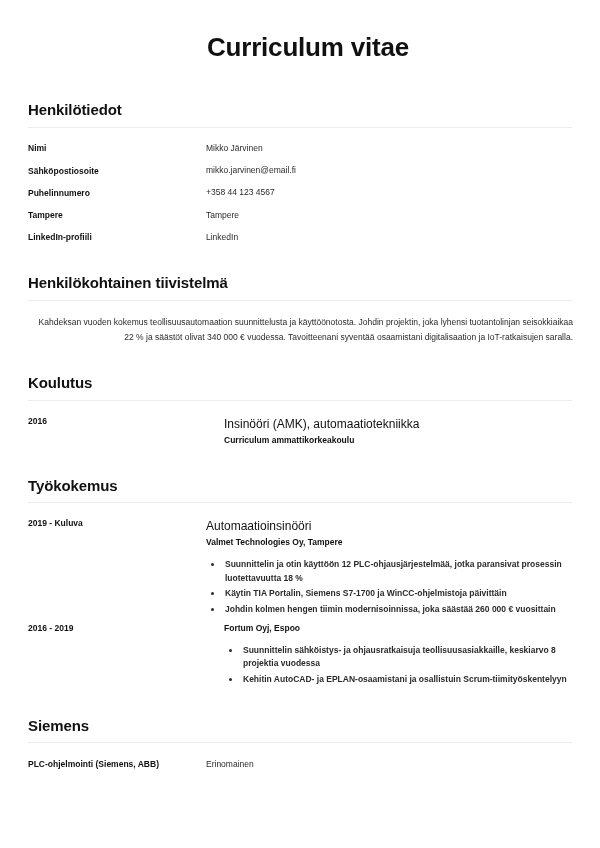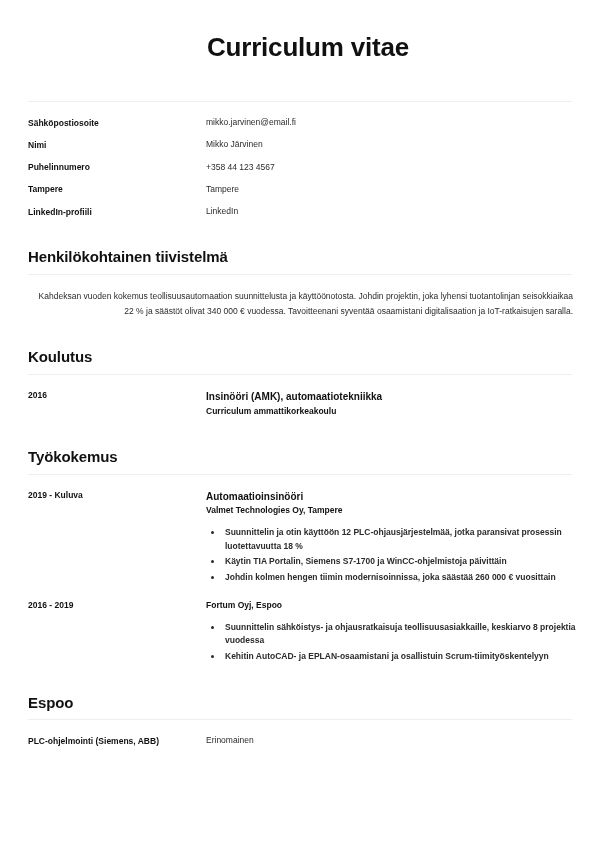--- a/index.html
+++ b/index.html
@@ -52,20 +52,21 @@
     margin: 0 0 14px 0;
   }
   
   .row {
     display: flex;
     align-items: flex-start;
     margin-bottom: 9px;
   }
   .row:last-child {
     margin-bottom: 0;
+    align-items: flex-end;
   }
   .col-label {
     width: 178px;
     flex: 0 0 178px;
     font-size: 8.5px;
     font-weight: bold;
     color: #111111;
     line-height: 1.5;
     padding-top: 0.5px;
   }
@@ -81,40 +82,41 @@
     line-height: 1.72;
     color: #2b2b2b;
     margin: 0;
     max-width: 545px;
     text-align: right;
   }
   
   .entry {
     display: flex;
     align-items: flex-start;
-    margin-bottom: 14px;
+    margin-bottom: 5px;
   }
   .entry:last-child {
     margin-bottom: 0;
+    gap: 18px;
   }
   .entry-date {
     width: 178px;
     flex: 0 0 178px;
     font-size: 8.5px;
     font-weight: bold;
     color: #111111;
     line-height: 1.55;
   }
   .entry-body {
     flex: 1 1 auto;
     min-width: 0;
   }
   .entry-title {
-    font-size: 10px;
-    font-weight: bold;
+    font-size: 12px;
+    font-weight: normal;
     color: #111111;
     line-height: 1.55;
   }
   .entry-org {
     font-size: 8.5px;
     font-weight: bold;
     color: #111111;
     line-height: 1.55;
   }
   .bullets {
@@ -138,29 +140,30 @@
   }
 </style>
 </head>
 <body>
 
 <div class="page">
 
   <h1 class="doc-title">Curriculum vitae</h1>
 
   <section class="section first">
-    <div class="rule"></div>
-
+    <h2 class="section-heading">Henkilötiedot</h2>
+    <div class="rule"></div>
+
+    <div class="row">
+      <div class="col-label">Nimi</div>
+      <div class="col-value">Mikko Järvinen</div>
+    </div>
     <div class="row">
       <div class="col-label">Sähköpostiosoite</div>
       <div class="col-value">mikko.jarvinen@email.fi</div>
-    </div>
-    <div class="row">
-      <div class="col-label">Nimi</div>
-      <div class="col-value">Mikko Järvinen</div>
     </div>
     <div class="row">
       <div class="col-label">Puhelinnumero</div>
       <div class="col-value">+358 44 123 4567</div>
     </div>
     <div class="row">
       <div class="col-label">Tampere</div>
       <div class="col-value">Tampere</div>
     </div>
     <div class="row">
@@ -211,21 +214,21 @@
         <div class="entry-org">Fortum Oyj, Espoo</div>
         <ul class="bullets">
           <li>Suunnittelin sähköistys- ja ohjausratkaisuja teollisuusasiakkaille, keskiarvo 8 projektia vuodessa</li>
           <li>Kehitin AutoCAD- ja EPLAN-osaamistani ja osallistuin Scrum-tiimityöskentelyyn</li>
         </ul>
       </div>
     </div>
   </section>
 
   <section class="section">
-    <h2 class="section-heading">Espoo</h2>
+    <h2 class="section-heading">Siemens</h2>
     <div class="rule"></div>
 
     <div class="row">
       <div class="col-label">PLC-ohjelmointi (Siemens, ABB)</div>
       <div class="col-value">Erinomainen</div>
     </div>
   </section>
 
 </div>
 

